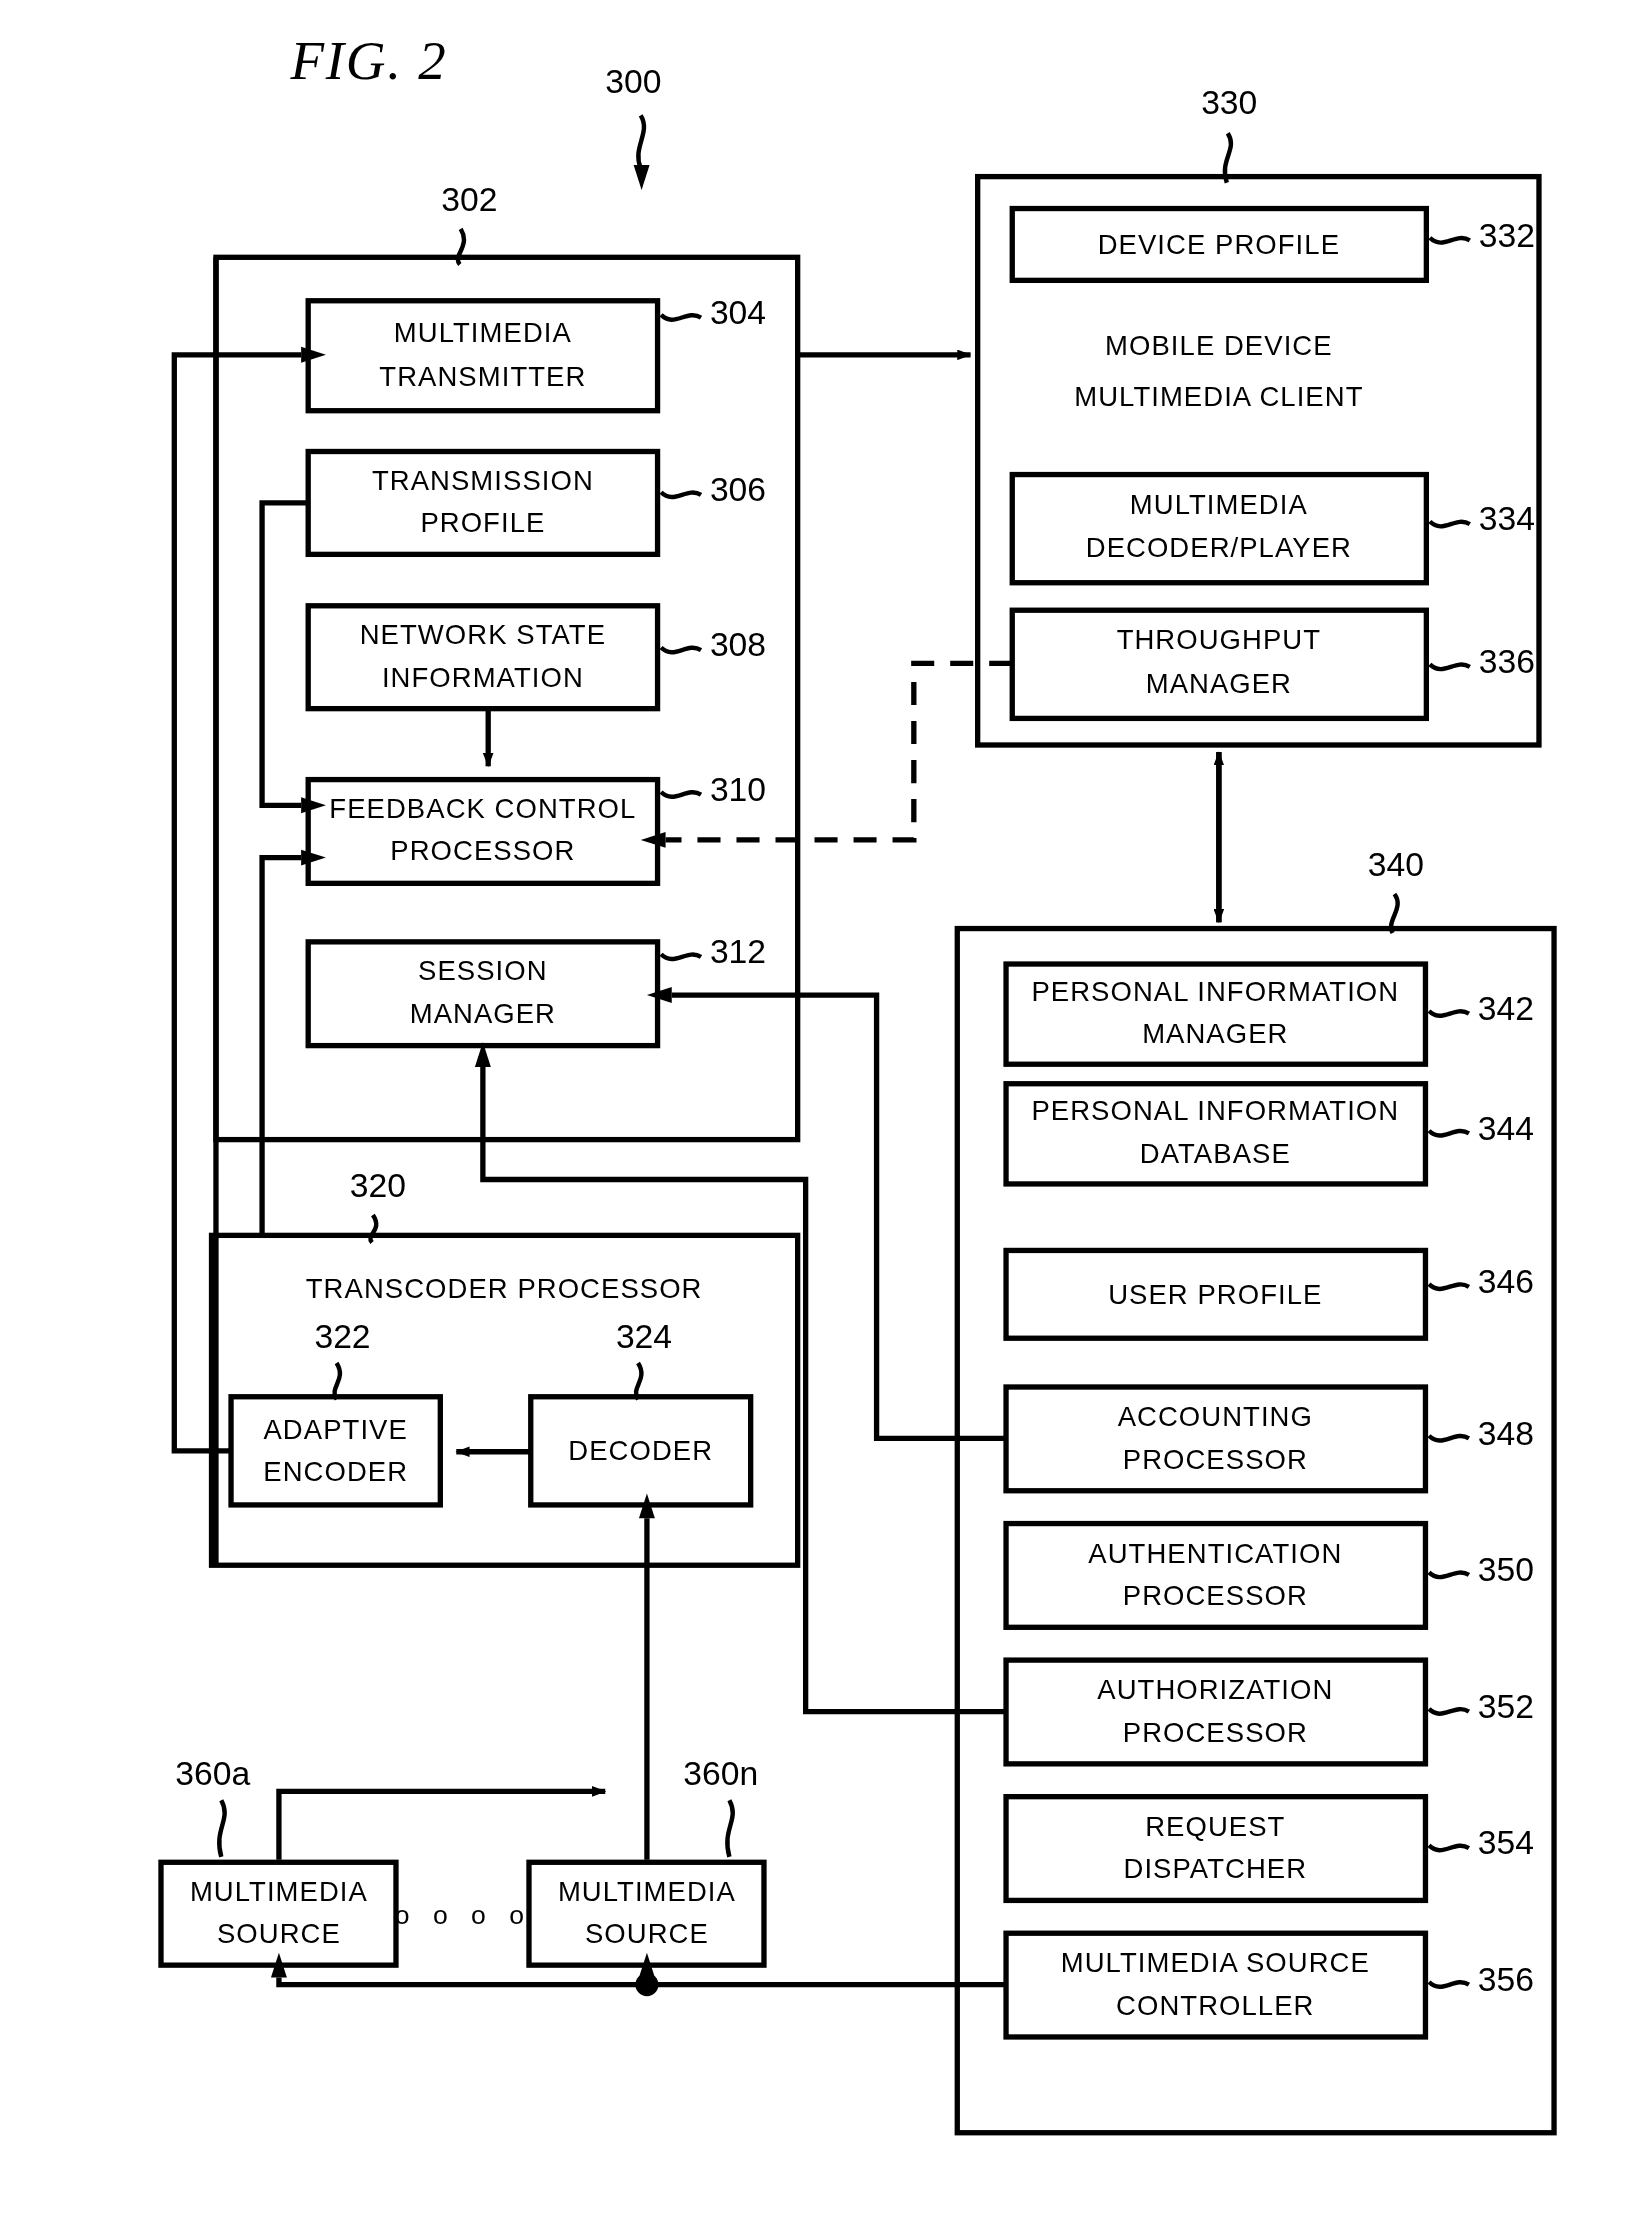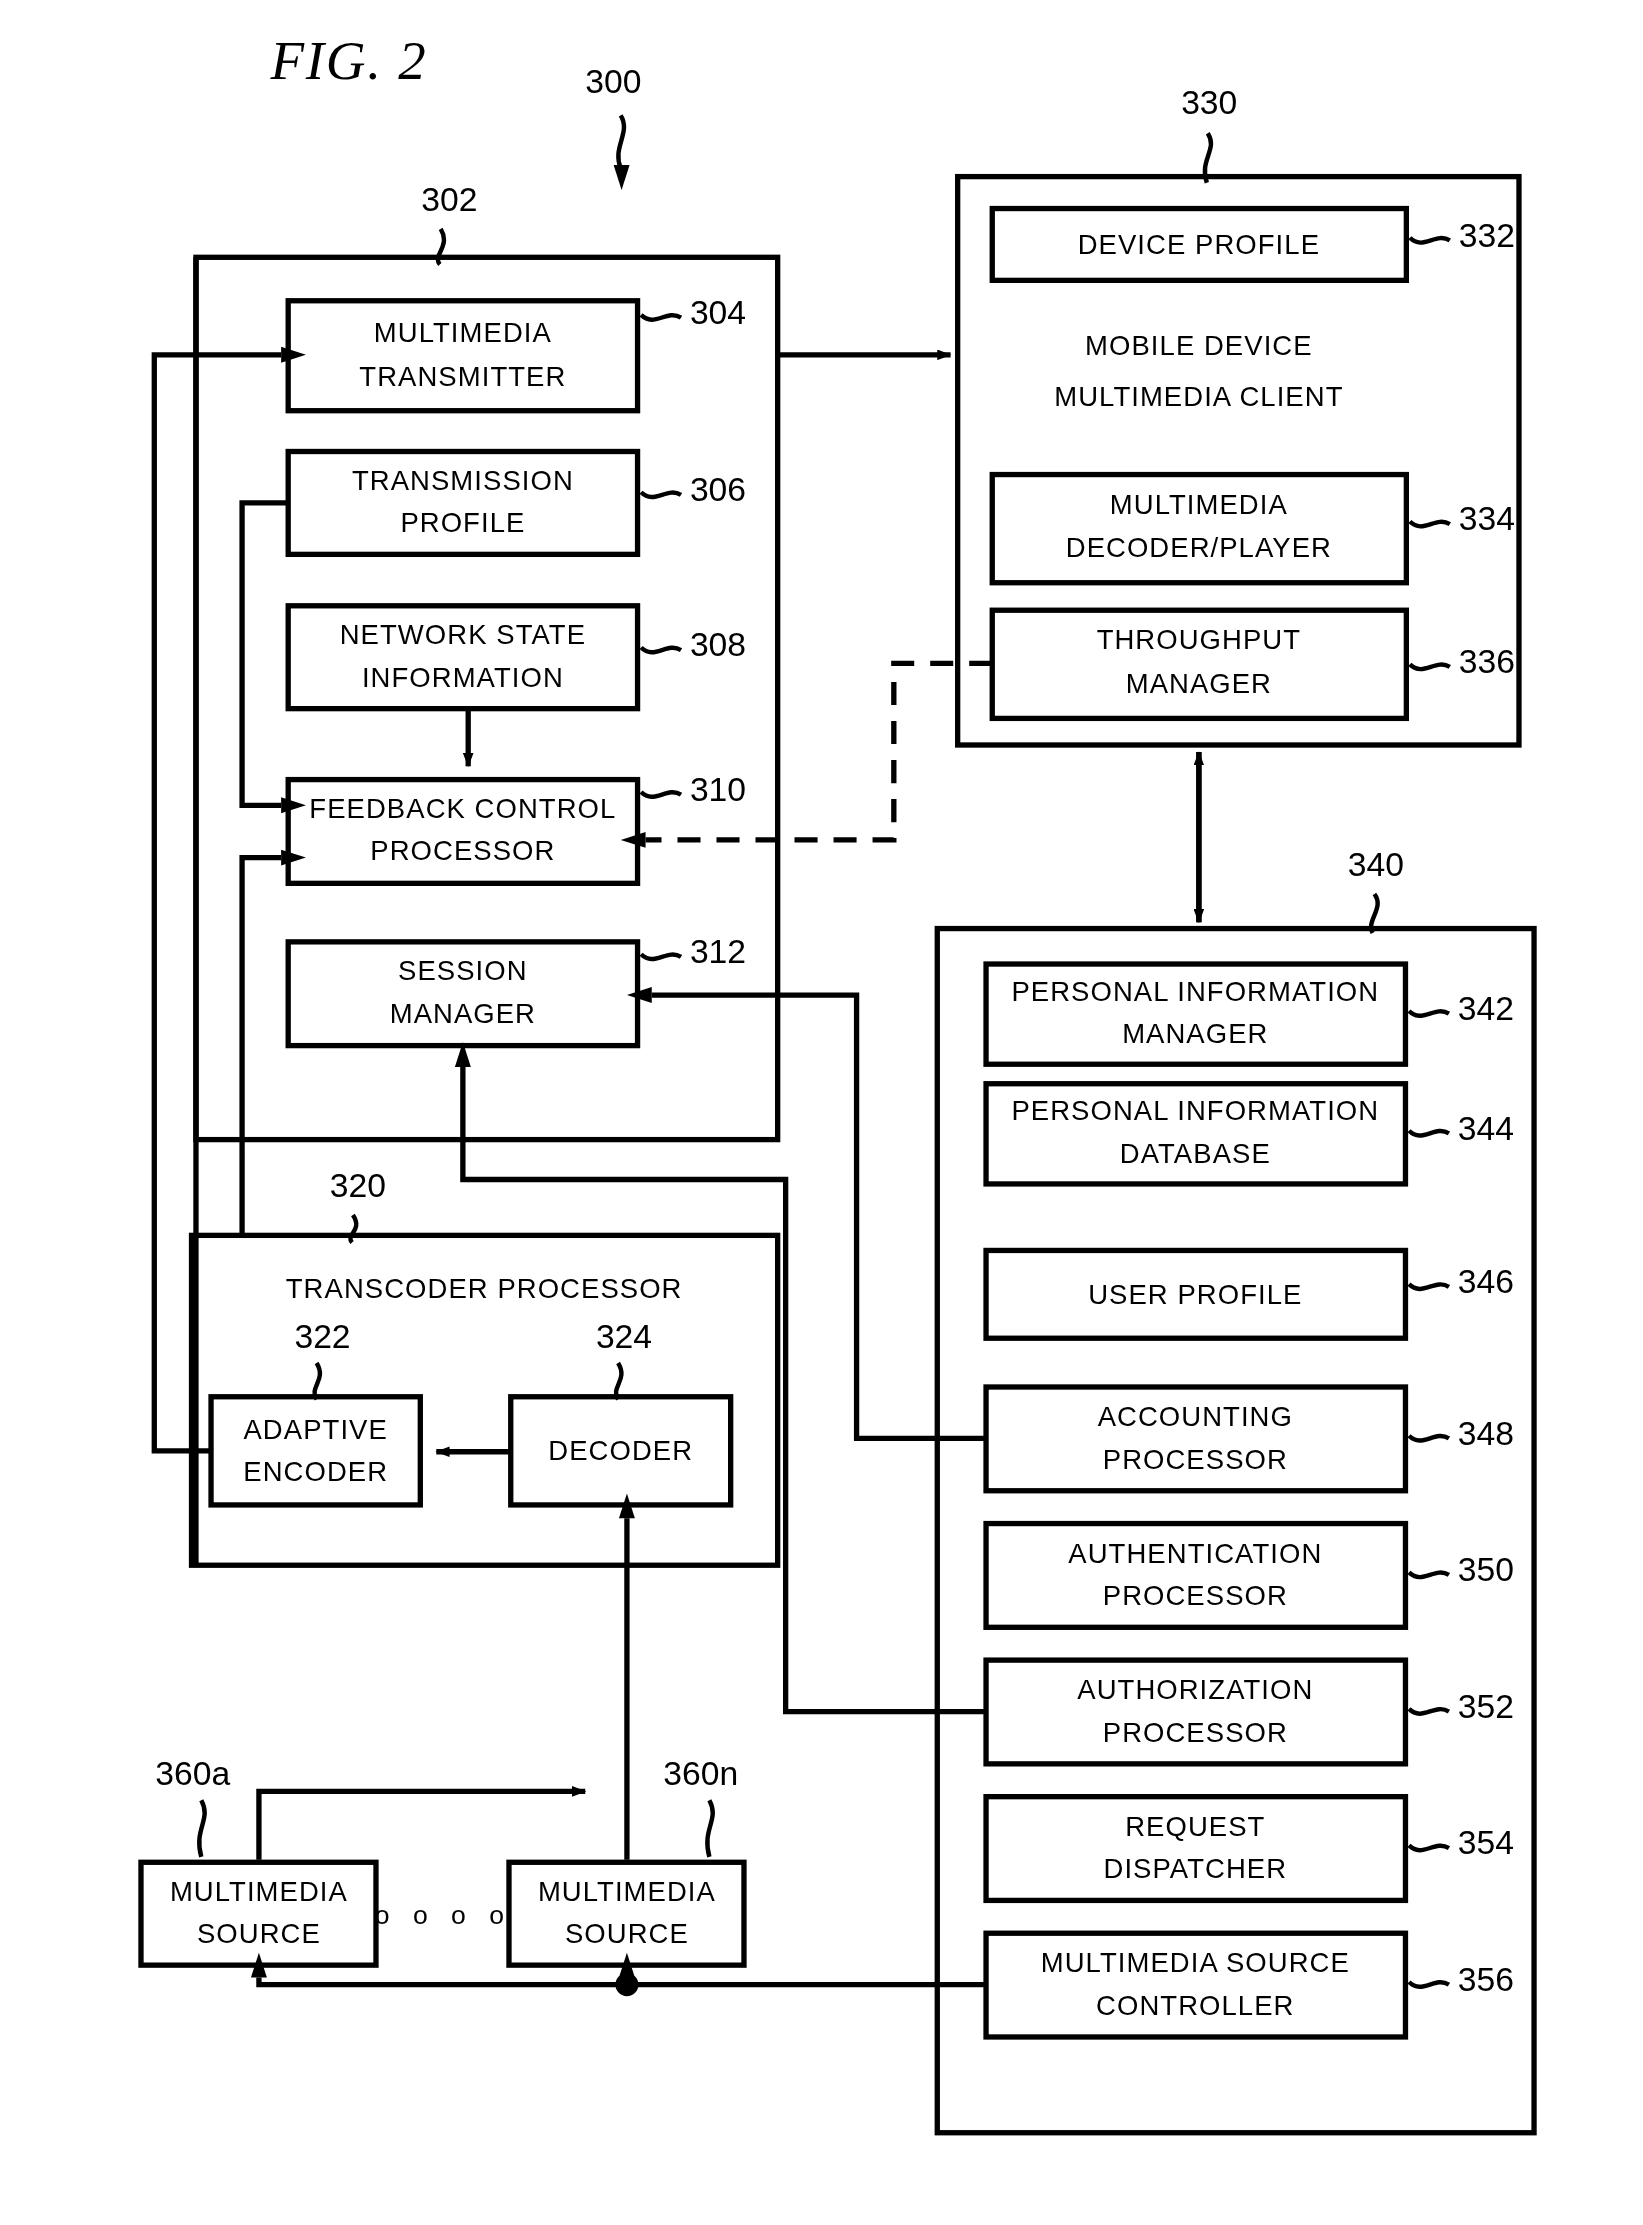--- a/index.html
+++ b/index.html
@@ -1,18 +1,18 @@
 <!DOCTYPE html>
 <html style="font-size:14px"><head>
 <meta charset="utf-8">
 <style>
   html,body{margin:0;padding:0;background:#fff;}
   body{width:1644px;height:2226px;position:relative;
        font-family:"Liberation Sans","DejaVu Sans",sans-serif;}
-  #stage{position:absolute;inset:0;width:1342px;height:2226px;}
+  #stage{position:absolute;inset:0;width:1342px;height:2226px;padding-left:20px;}
   svg{display:block;}
   .blk{fill:none;stroke:#000;stroke-width:6;}
   .blk-outer{fill:none;stroke:#000;stroke-width:6;}
   .wire{fill:none;stroke:#000;stroke-width:6;stroke-linecap:butt;}
   .wire-dash{fill:none;stroke:#000;stroke-width:6;stroke-dasharray:26 18;}
   .lead{fill:none;stroke:#000;stroke-width:5;}
   .lbl{font-family:"Liberation Sans","DejaVu Sans",sans-serif;
        font-size:31px;letter-spacing:1.2px;fill:#000;
        text-anchor:middle;dominant-baseline:middle;
        transform-box:fill-box;}

